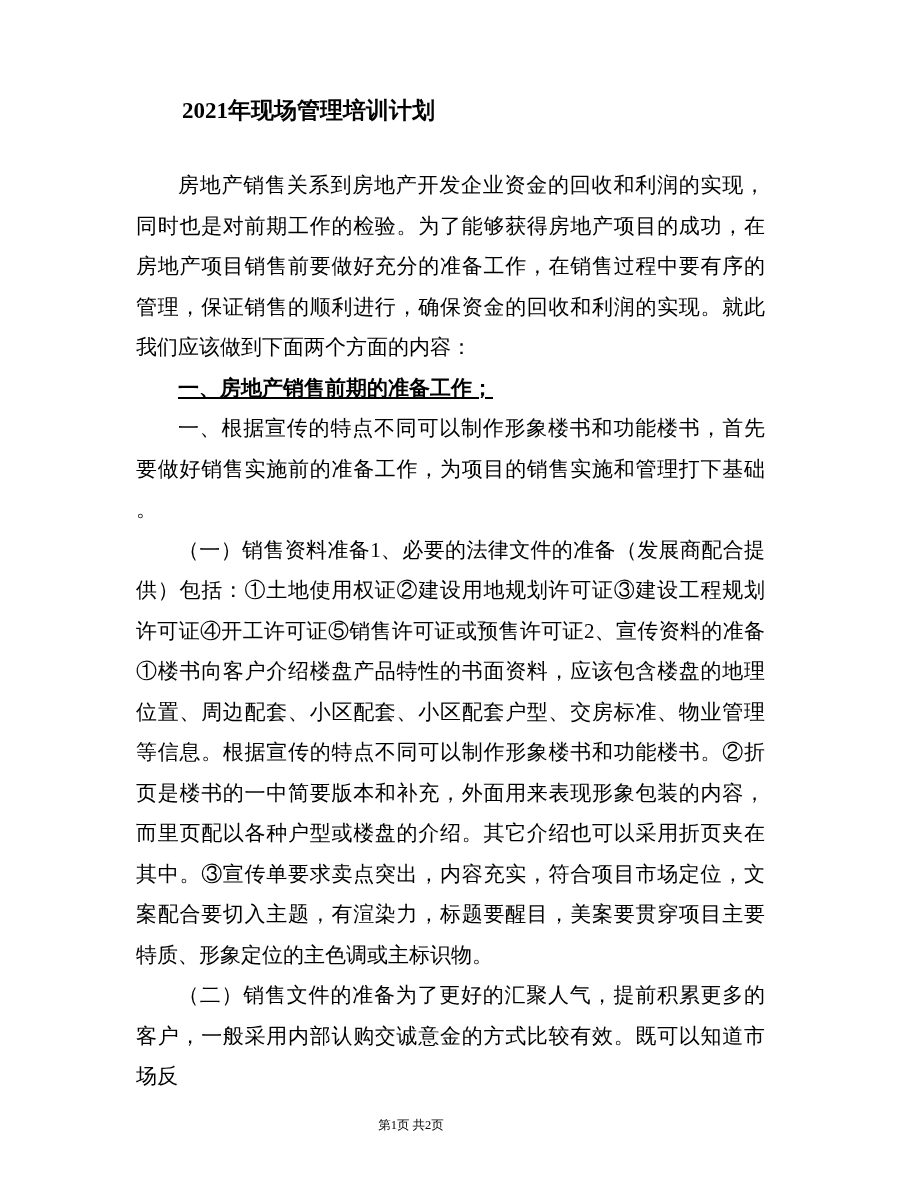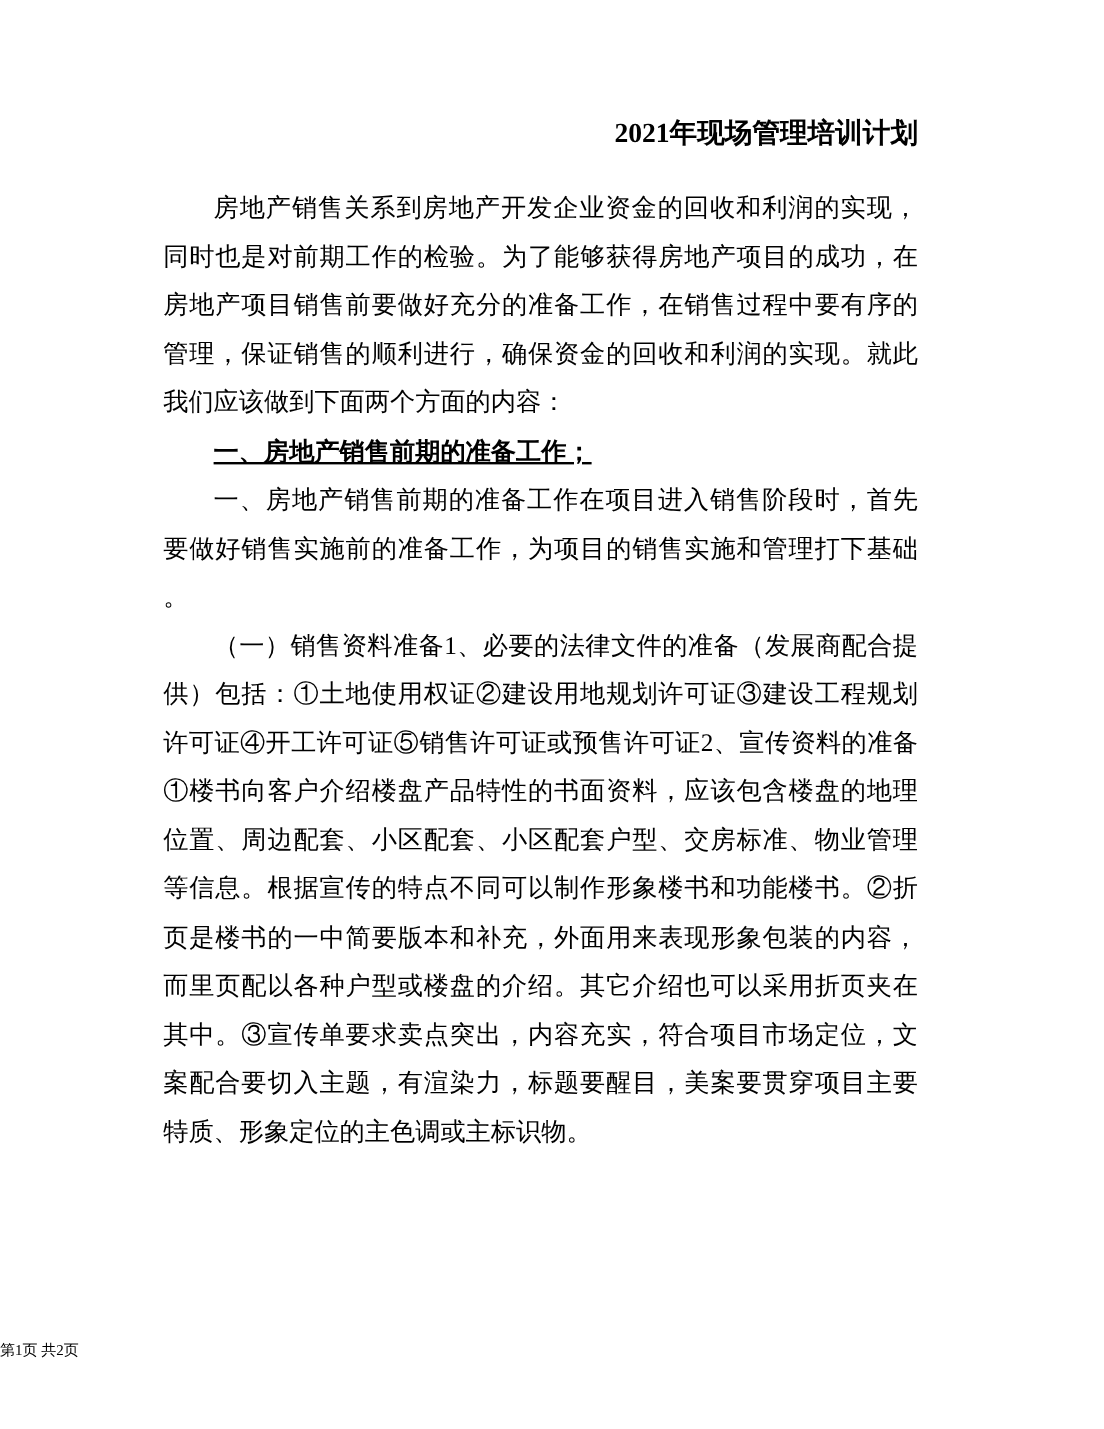--- a/index.html
+++ b/index.html
@@ -24,26 +24,26 @@
     position: absolute;
     left: 136px;
     top: 90px;
     width: 629px;
   }
   .doc-title {
     margin: 0;
     font-size: 23px;
     font-weight: bold;
     line-height: 42px;
-    text-align: right;
+    text-align: left;
     text-indent: 2em; 
     white-space: nowrap;
   }
   .body-text {
-    margin-top: 21px;
+    margin-top: 33px;
     font-size: 21px;
     line-height: 40.5px;
     text-align: justify;
     text-justify: inter-character;
   }
   p.para {
     margin: 0;
     padding: 0;
     text-indent: 2em;
     word-break: break-all;
@@ -52,34 +52,36 @@
   }
   p.para.bold {
     font-weight: bold;
     text-decoration: underline;
   }
   .footer {
     position: absolute;
     top: 1116px;
     left: 0;
     width: 776px;
-    text-align: left;
+    text-align: center;
     font-size: 12.5px;
     line-height: 18px;
+    padding-left: 23px;
   }
 </style>
 </head>
 <body>
 
 <div class="page">
   <div class="content">
     <h1 class="doc-title">2021年现场管理培训计划</h1>
     <div class="body-text">
       <p class="para">房地产销售关系到房地产开发企业资金的回收和利润的实现，同时也是对前期工作的检验。为了能够获得房地产项目的成功，在房地产项目销售前要做好充分的准备工作，在销售过程中要有序的管理，保证销售的顺利进行，确保资金的回收和利润的实现。就此我们应该做到下面两个方面的内容：</p>
       <p class="para bold">一、房地产销售前期的准备工作；</p>
-      <p class="para">一、房地产销售前期的准备工作在项目进入销售阶段时，首先要做好销售实施前的准备工作，为项目的销售实施和管理打下基础。</p>
+      <p class="para">一、根据宣传的特点不同可以制作形象楼书和功能楼书，首先要做好销售实施前的准备工作，为项目的销售实施和管理打下基础。</p>
       <p class="para">（一）销售资料准备1、必要的法律文件的准备（发展商配合提供）包括：①土地使用权证②建设用地规划许可证③建设工程规划许可证④开工许可证⑤销售许可证或预售许可证2、宣传资料的准备①楼书向客户介绍楼盘产品特性的书面资料，应该包含楼盘的地理位置、周边配套、小区配套、小区配套户型、交房标准、物业管理等信息。根据宣传的特点不同可以制作形象楼书和功能楼书。②折页是楼书的一中简要版本和补充，外面用来表现形象包装的内容，而里页配以各种户型或楼盘的介绍。其它介绍也可以采用折页夹在其中。③宣传单要求卖点突出，内容充实，符合项目市场定位，文案配合要切入主题，有渲染力，标题要醒目，美案要贯穿项目主要特质、形象定位的主色调或主标识物。</p>
+      <p class="para">（二）销售文件的准备为了更好的汇聚人气，提前积累更多的客户，一般采用内部认购交诚意金的方式比较有效。既可以知道市场反</p>
     </div>
   </div>
   <div class="footer">
     <span>第1页 共2页</span>
   </div>
 </div>
 
 </body></html>

